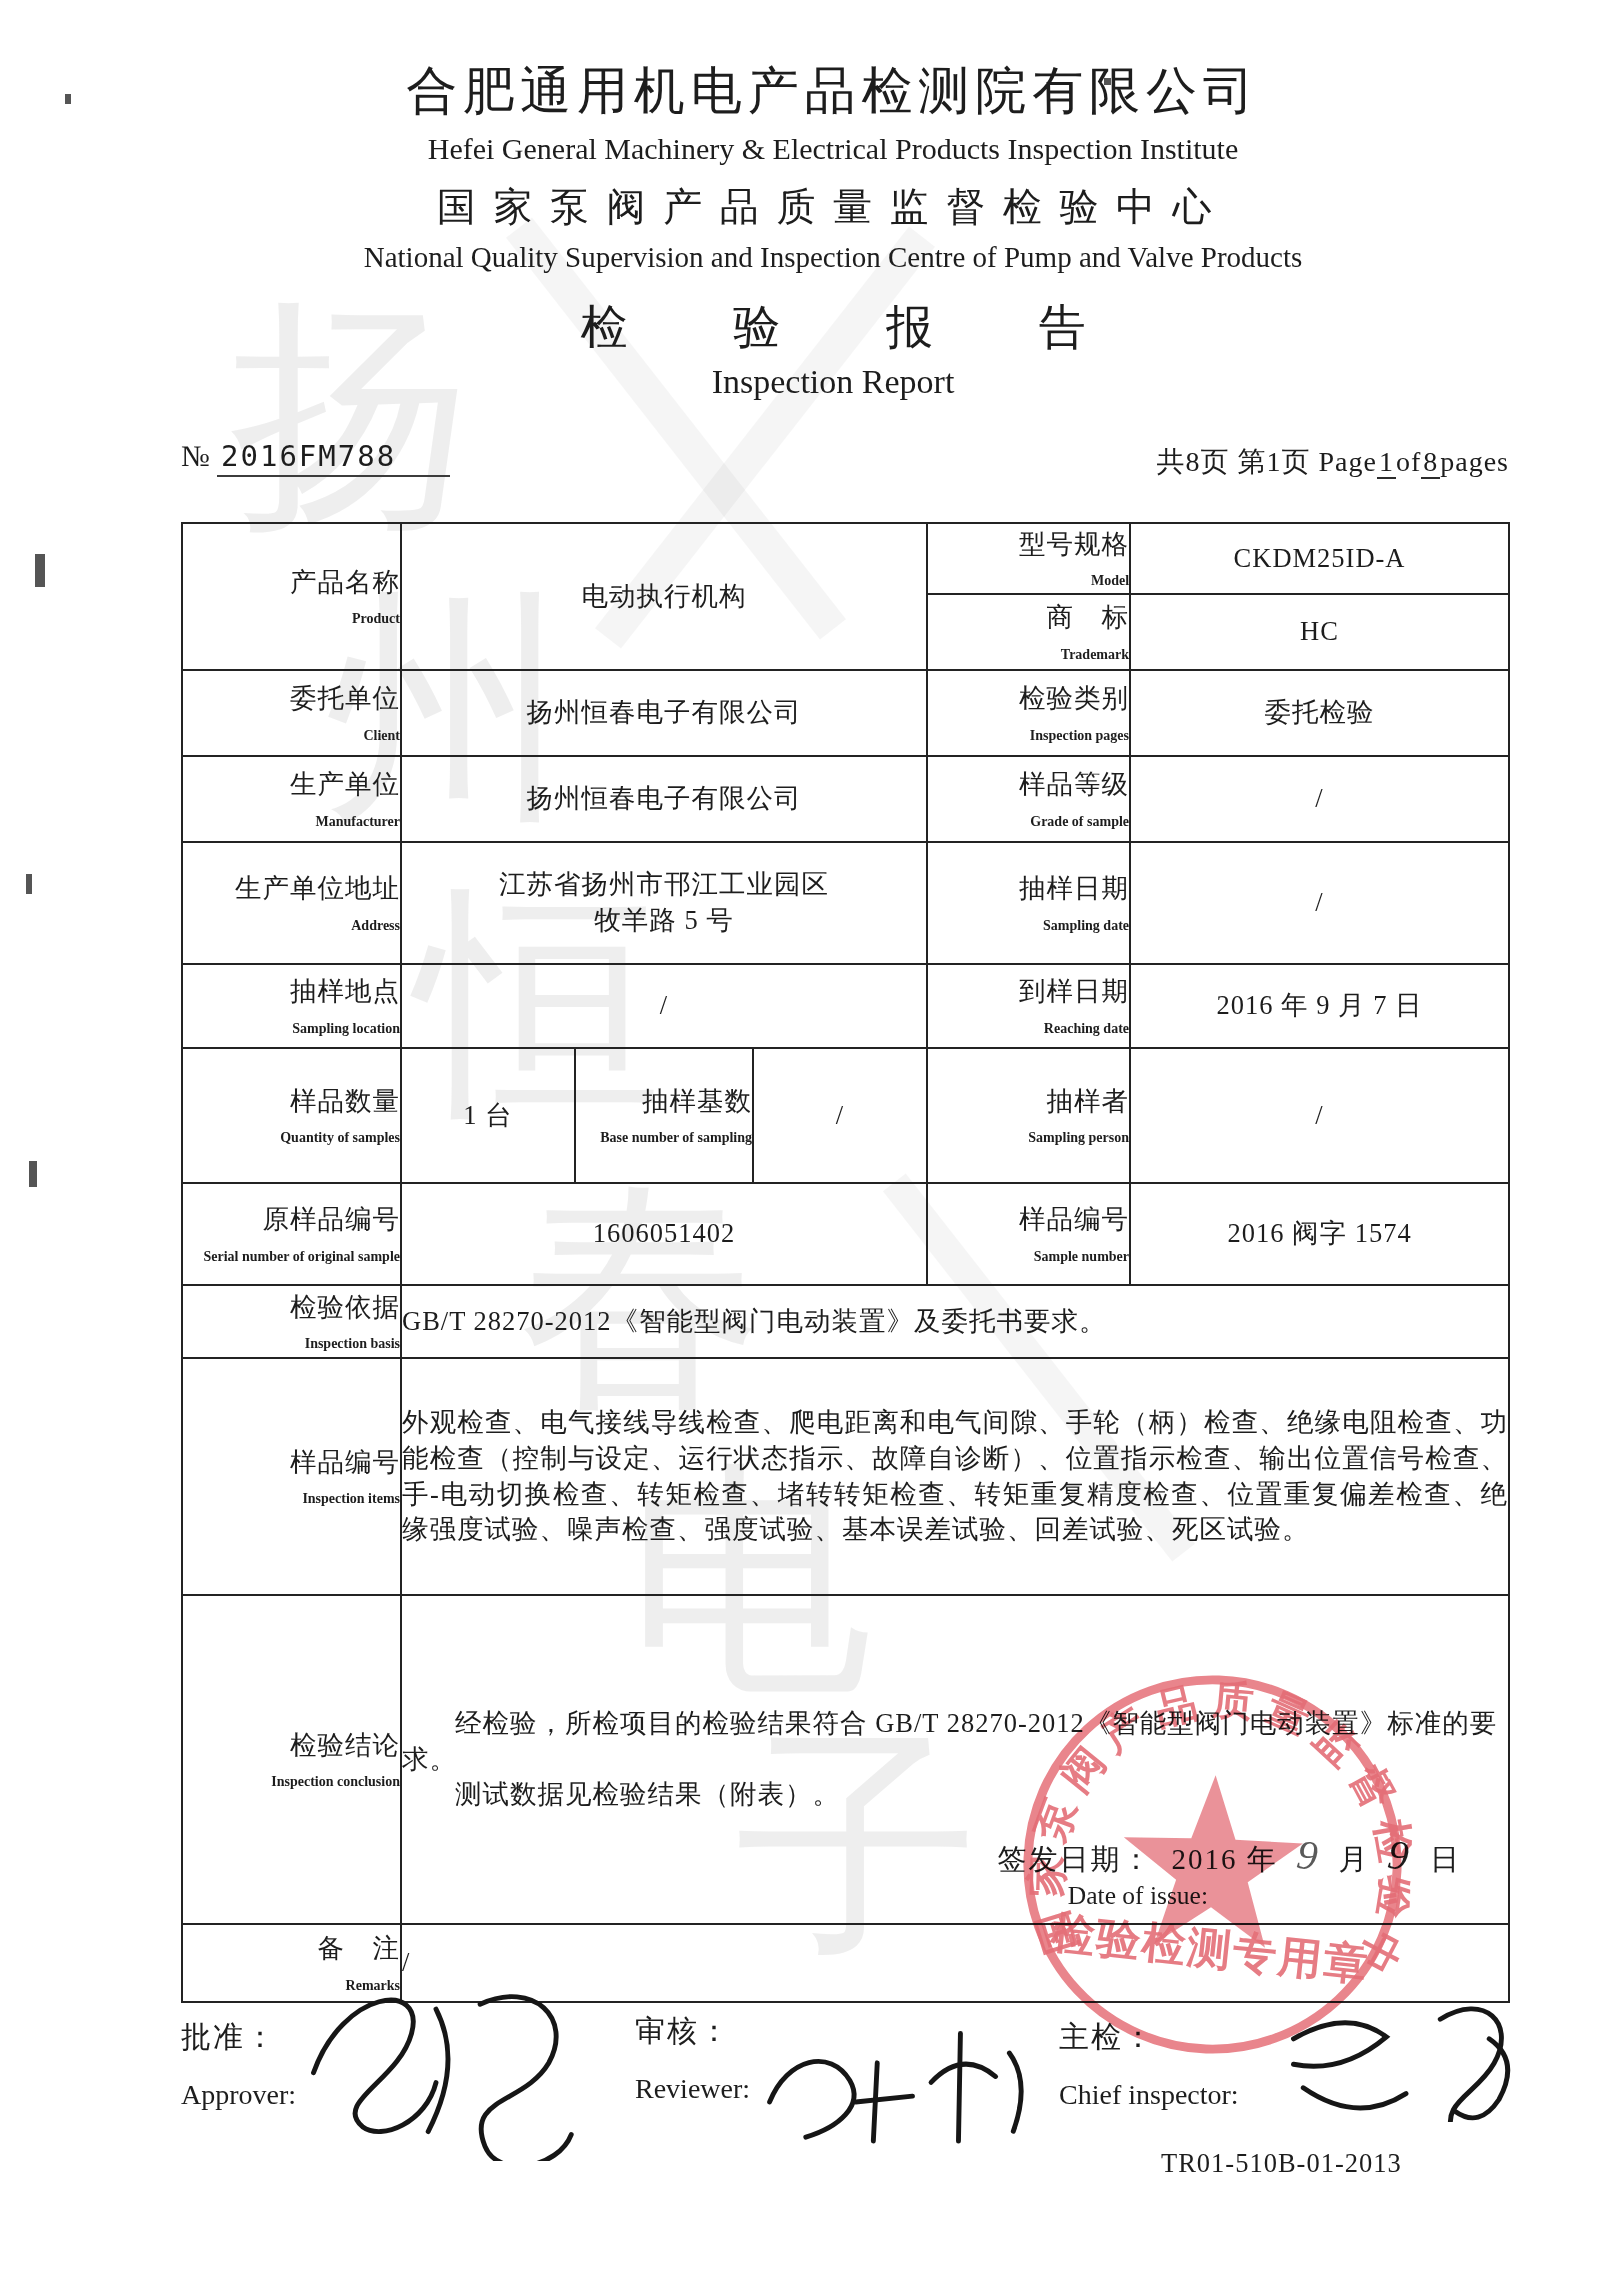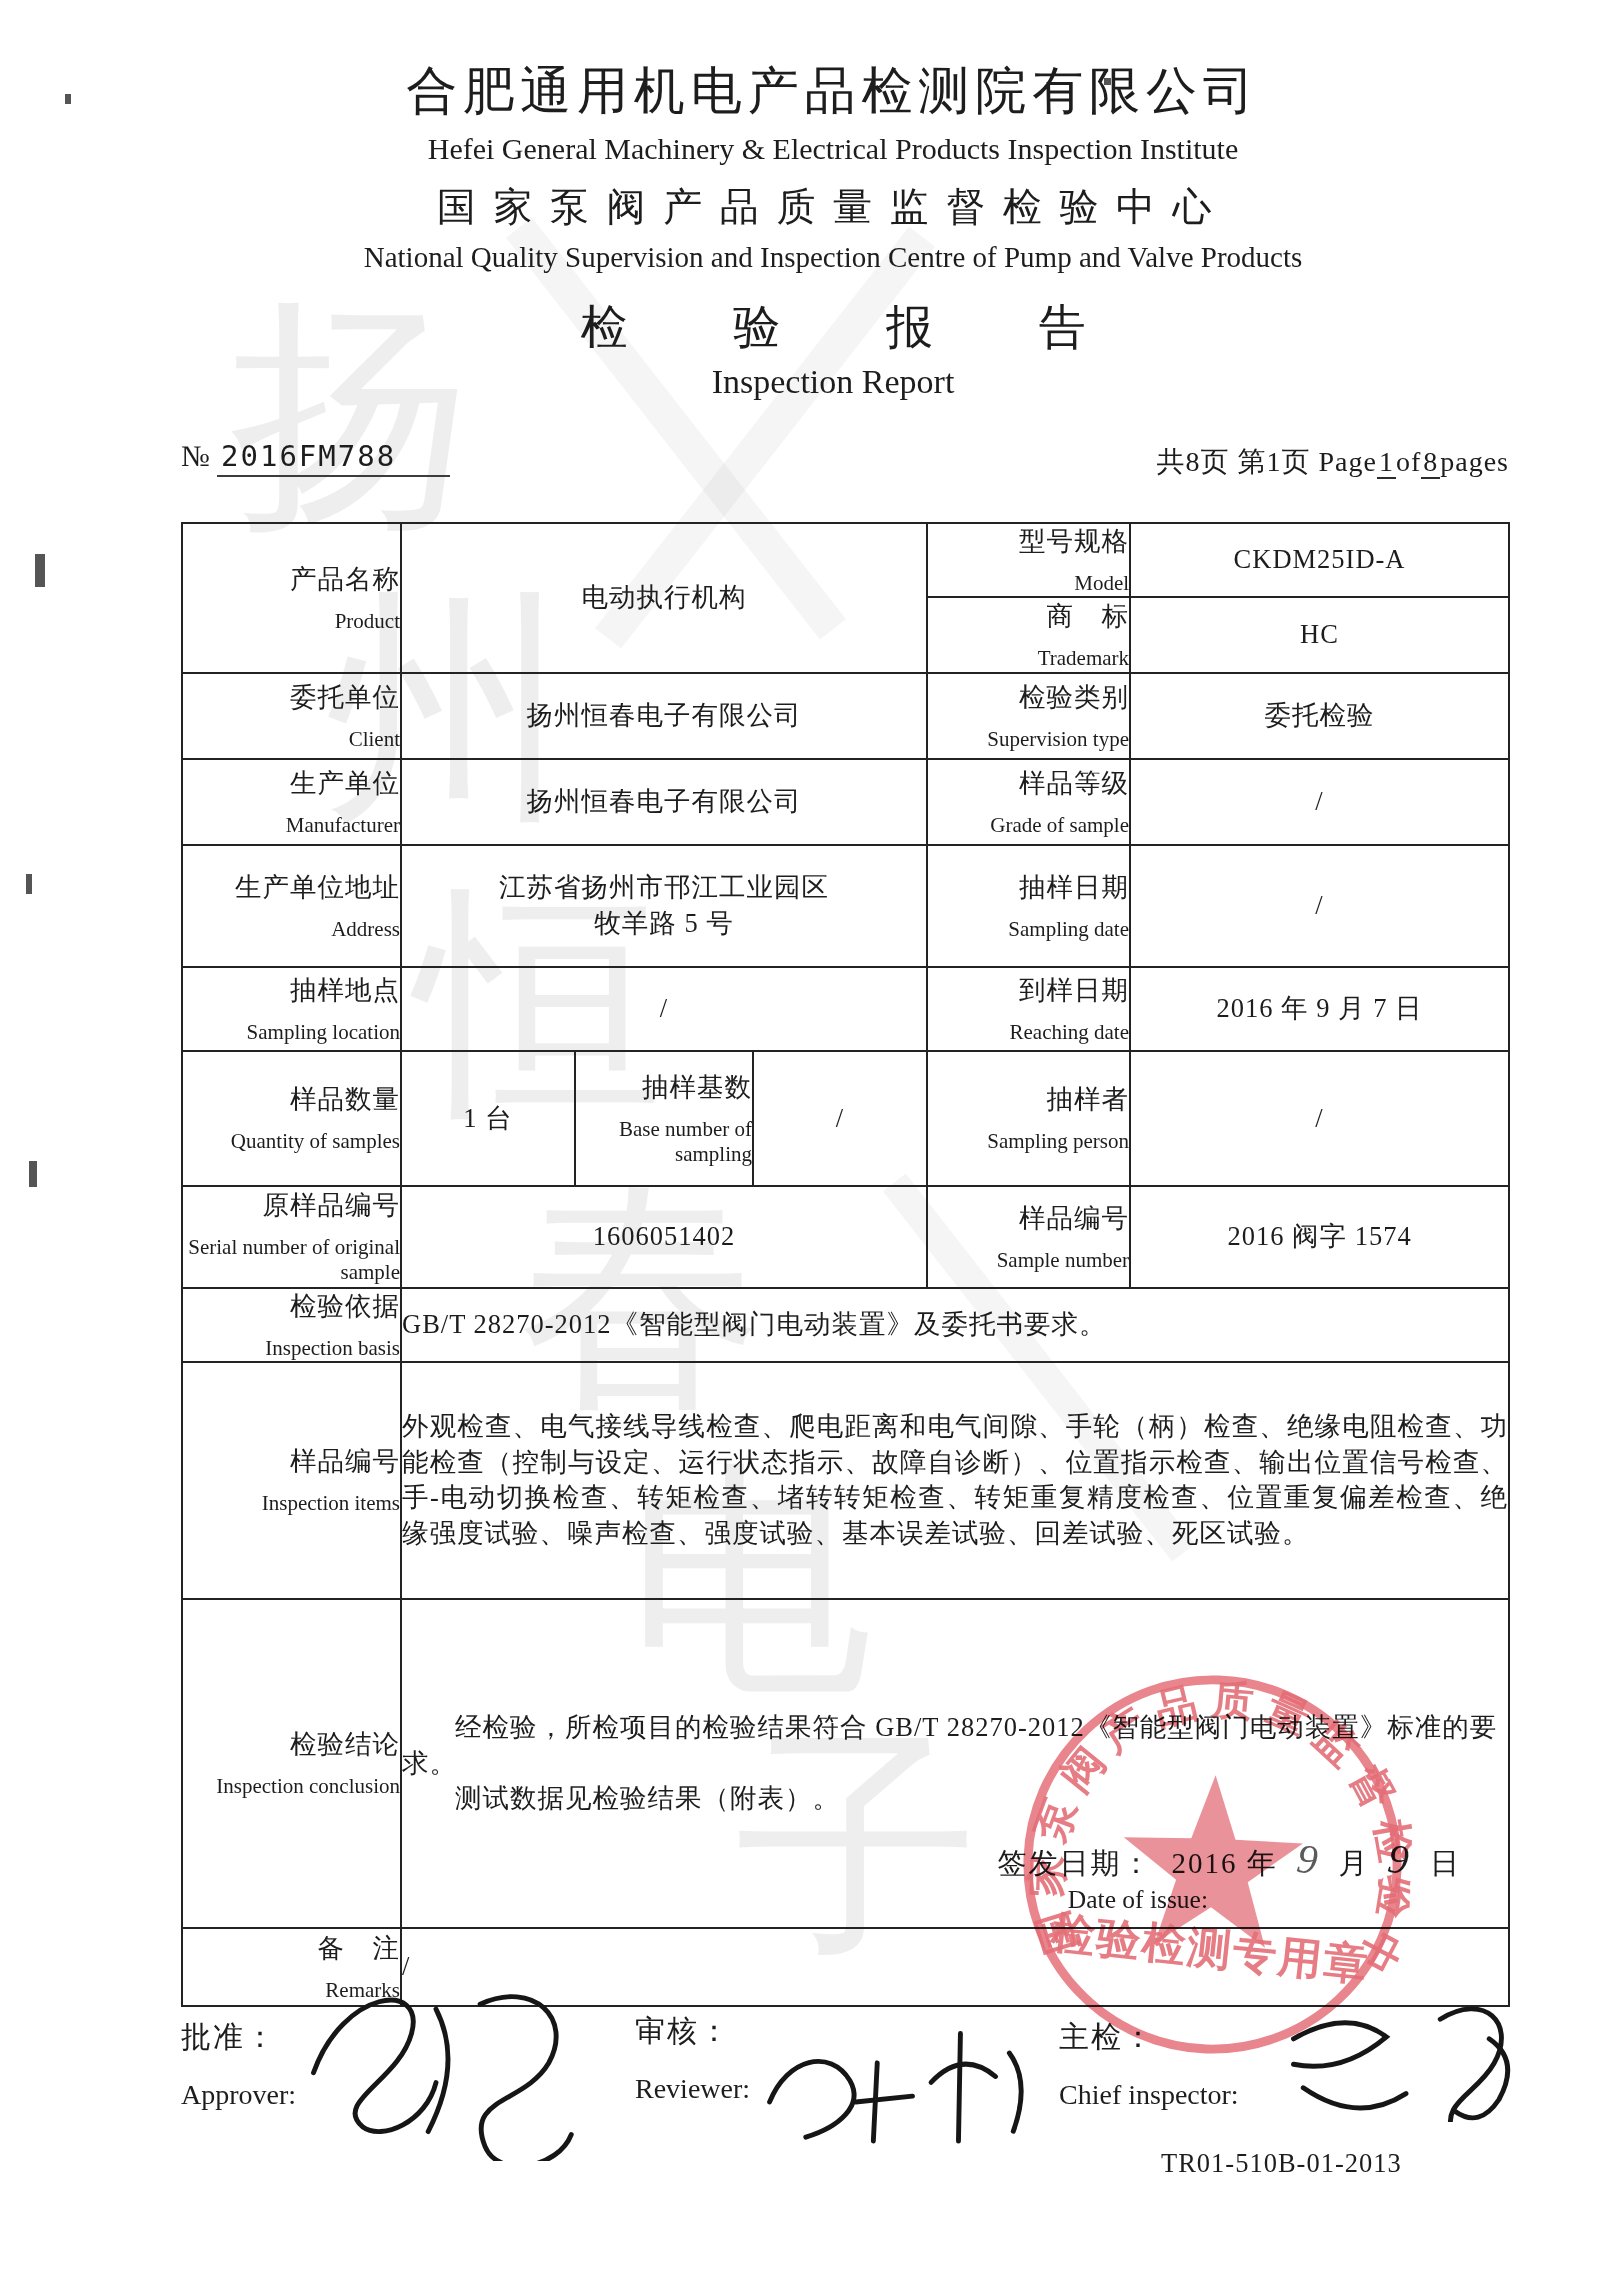--- a/index.html
+++ b/index.html
@@ -38,21 +38,21 @@
   .page-info .u{border-bottom:2px solid #2c2c2c;padding:0 2px;}
 
   
   table.report{position:absolute;left:181px;top:522px;width:1328px;z-index:1;
     border-collapse:collapse;table-layout:fixed;background:transparent;}
   table.report td{border:2px solid #232323;padding:0;vertical-align:middle;
     font-size:26.5px;line-height:1.35;}
   table.report{border:2.9px solid #1a1a1a;}
   td.lbl{text-align:right;}
   td.lbl .cn{font-size:26.5px;letter-spacing:1px;}
-  td.lbl .en{font-size:21px;margin-top:11px;line-height:1.2;}
+  td.lbl .en{font-size:14px;margin-top:11px;line-height:1.2;font-weight:bold;}
   td.val{text-align:center;letter-spacing:1px;}
   td.val-left{text-align:left;padding-left:15.7px;font-size:28px;letter-spacing:1px;}
   td.items-cell{text-align:justify;padding:9.8px 17.6px 9.8px 17.6px;font-size:28px;
     line-height:46px;letter-spacing:1px;vertical-align:top;}
   td.concl-cell{position:relative;vertical-align:top;padding:19.6px 19.6px 0 19.6px;
     font-size:28px;line-height:51px;}
   .c-line{text-indent:2em;letter-spacing:1px;}
   .issue-block{position:absolute;right:47px;bottom:9.8px;text-align:right;}
   .issue-line{font-size:29px;letter-spacing:2px;}
   .issue-line span{margin-left:9.8px;}
@@ -146,21 +146,21 @@
       <td class="val">HC</td>
     </tr>
     <tr style="height:86px">
       <td class="lbl">
         <div class="cn">委托单位</div>
         <div class="en">Client</div>
       </td>
       <td class="val" colspan="3">扬州恒春电子有限公司</td>
       <td class="lbl">
         <div class="cn">检验类别</div>
-        <div class="en">Supervision type</div>
+        <div class="en">Inspection pages</div>
       </td>
       <td class="val">委托检验</td>
     </tr>
     <tr style="height:86px">
       <td class="lbl">
         <div class="cn">生产单位</div>
         <div class="en">Manufacturer</div>
       </td>
       <td class="val" colspan="3">扬州恒春电子有限公司</td>
       <td class="lbl">

